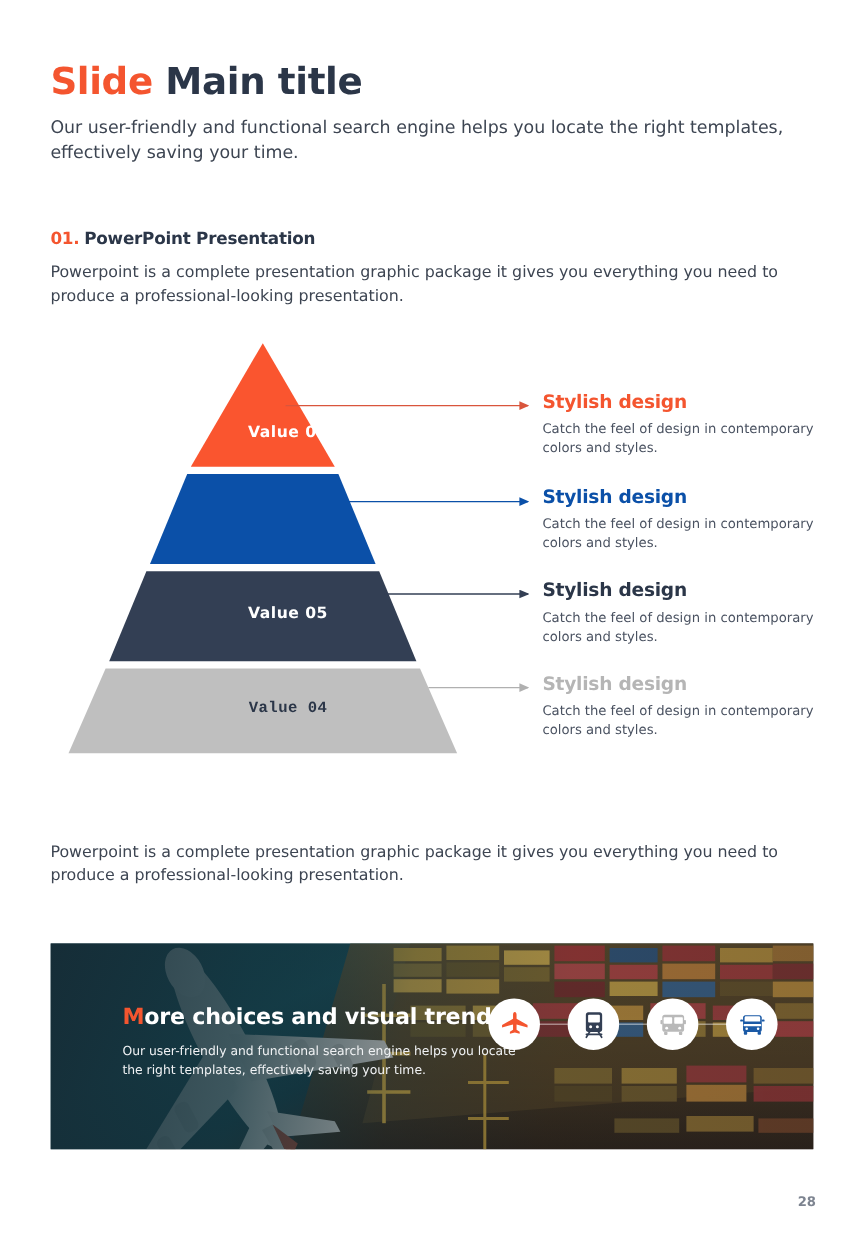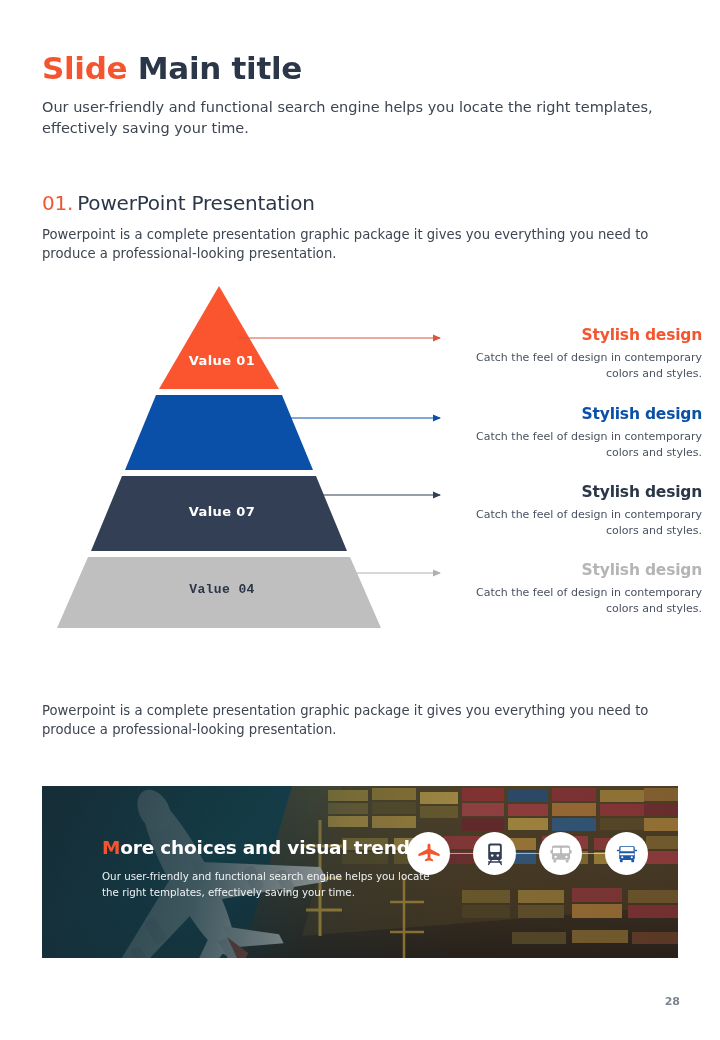--- a/index.html
+++ b/index.html
@@ -24,41 +24,41 @@
   .main-title .accent { color: #f4552f; }
   .subtitle {
     margin-top: 12px;
     font-size: 14.5px; color: #3d4552; line-height: 1.5;
     max-width: 640px;
   }
 
   
   .section { position: absolute; left: 42px; width: 640px; }
   .section-head {
-    font-size: 20px; font-weight: 400; color: #2b3648;
+    font-size: 14px; font-weight: 700; color: #2b3648;
     letter-spacing: -0.2px; line-height: 1.1; white-space: nowrap;
   }
   .section-head .num { color: #f4552f; margin-right: 4px; }
   .section-body {
     margin-top: 11px; font-size: 13.2px; color: #3d4552; line-height: 1.45;
     max-width: 630px;
   }
 
   
   .pyramid-wrap { position: absolute; left: 42px; top: 283px; width: 640px; height: 345px; }
   .pyramid { position: absolute; left: 0; top: 0; width: 360px; height: 345px; }
   .pyramid svg { display: block; }
   .ptext {
     position: absolute; color: #ffffff; font-size: 13px; font-weight: 600;
-    letter-spacing: 0.4px; text-align: center; width: 100%; left: 0;
+    letter-spacing: 0.4px; text-align: center; width: 100%; left: 18px;
   }
   .ptext.dark { color: #2b3648; }
 
   
-  .rows { position: absolute; left: 410px; top: 0; width: 250px; height: 345px; text-align: right; }
+  .rows { position: absolute; left: 410px; top: 0; width: 250px; height: 345px; }
   .row { position: absolute; left: 0; width: 250px; }
   .row-title {
     font-size: 15.5px; font-weight: 700; letter-spacing: -0.2px;
     line-height: 1.15; margin-bottom: 5px;
   }
   .row-desc { font-size: 11px; color: #4a5261; line-height: 1.45; }
 
   
   .connectors { position: absolute; left: 0; top: 0; width: 640px; height: 345px; pointer-events: none; }
 
@@ -125,21 +125,21 @@
 
         <polygon id="lvl0" points="177,3 237,106 117,106" fill="#fa552f"></polygon>
 
         <polygon id="lvl1" points="114,112 240,112 271,187 83,187" fill="#0b50a8"></polygon>
 
         <polygon id="lvl2" points="80,193 274,193 305,268 49,268" fill="#333f54"></polygon>
 
         <polygon id="lvl3" points="46,274 308,274 339,345 15,345" fill="#bfbfbf"></polygon>
       </svg>
       <div class="ptext" id="pt0" style="top: 70px; color: rgb(255, 255, 255);">Value 01</div>
-      <div class="ptext" id="pt2" style="top: 221px; color: rgb(255, 255, 255);">Value 07</div>
+      <div class="ptext" id="pt2" style="top: 221px; color: rgb(255, 255, 255);">Value 05</div>
       <div class="ptext dark" id="pt3" style="top: 299px; color: rgb(43, 54, 72); font-family: Liberation Mono, monospace;">Value 04</div>
     </div>
 
     <svg class="connectors" viewBox="0 0 640 345">
       <defs>
         <marker id="ah0" markerWidth="7" markerHeight="7" refX="6" refY="3" orient="auto">
           <path d="M0,0 L7,3 L0,6 z" fill="#d9553c"></path>
           </marker>
         <marker id="ah1" markerWidth="7" markerHeight="7" refX="6" refY="3" orient="auto">
           <path d="M0,0 L7,3 L0,6 z" fill="#0b50a8"></path>

